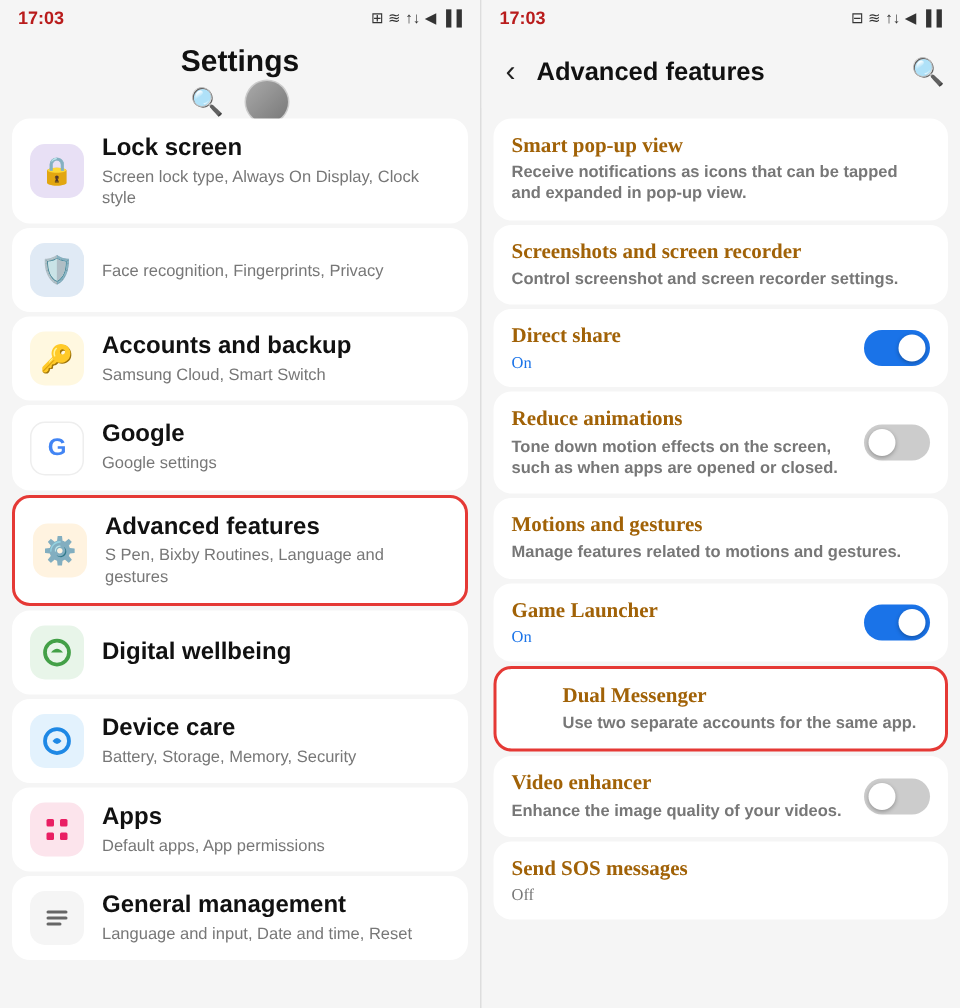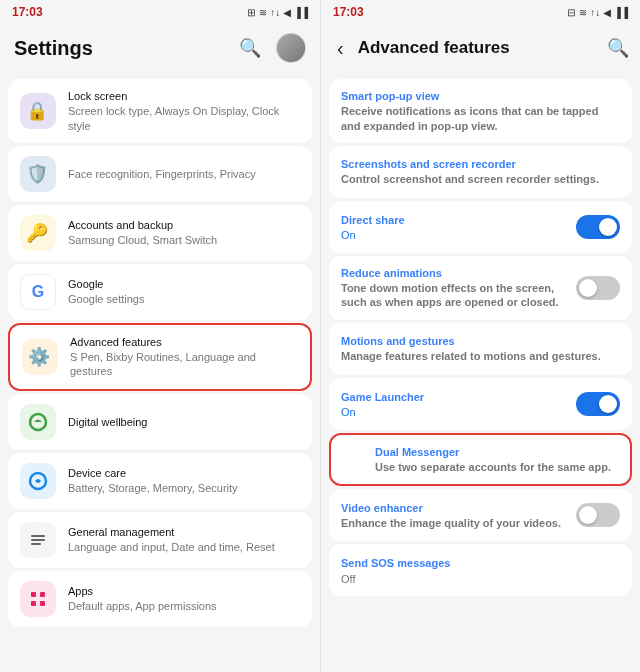--- a/index.html
+++ b/index.html
@@ -55,20 +55,21 @@
       color: #333;
     }
 
     
     .top-bar {
       display: flex;
       align-items: center;
       padding: 6px 14px;
       background: #f5f5f5;
       height: 48px;
+      flex-direction: column;
     }
     .top-bar-title {
       font-size: 20px;
       font-weight: 700;
       color: #111;
       flex: 1;
     }
     .top-bar-icons {
       display: flex;
       gap: 14px;
@@ -116,22 +117,22 @@
       display: flex;
       align-items: center;
       justify-content: center;
       font-size: 18px;
       flex-shrink: 0;
     }
     .item-text {
       flex: 1;
     }
     .item-title {
-      font-size: 11px;
-      font-weight: 400;
+      font-size: 16px;
+      font-weight: 700;
       color: #111;
       line-height: 1.3;
     }
     .item-subtitle {
       font-size: 11px;
       color: #777;
       margin-top: 1px;
       line-height: 1.3;
     }
 
@@ -175,36 +176,38 @@
       min-height: 52px;
     }
     .adv-item.highlighted {
       border: 2px solid #e53935;
       padding-left: 44px;
     }
     .adv-item-text {
       flex: 1;
     }
     .adv-item-title {
-      font-size: 11px;
+      font-size: 14px;
       font-weight: 600;
-      color: #3b82f6;
+      color: #a16207;
       line-height: 1.3;
+      font-family: Liberation Serif, serif;
     }
     .adv-item-subtitle {
       font-size: 11px;
       color: #777;
       margin-top: 1px;
       line-height: 1.3;
       font-weight: bold;
     }
     .adv-item-status {
       font-size: 11px;
       color: #1a73e8;
       margin-top: 2px;
+      font-family: Liberation Serif, serif;
     }
 
     
     .toggle {
       width: 44px;
       height: 24px;
       border-radius: 12px;
       position: relative;
       flex-shrink: 0;
       cursor: pointer;
@@ -326,45 +329,45 @@
             <path d="M7 10 Q10 6 13 10 Q10 14 7 10Z" fill="#1e88e5"></path>
           </svg>
       </div>
       <div class="item-text">
         <div class="item-title">Device care</div>
         <div class="item-subtitle">Battery, Storage, Memory, Security</div>
       </div>
     </div>
 
     <div class="settings-item">
-      <div class="item-icon" style="background:#f5f5f5;">
-        <svg width="20" height="20" viewBox="0 0 20 20">
-          <rect x="3" y="5" width="14" height="2" rx="1" fill="#666"></rect>
-          <rect x="3" y="9" width="14" height="2" rx="1" fill="#666"></rect>
-          <rect x="3" y="13" width="10" height="2" rx="1" fill="#666"></rect>
-        </svg>
-      </div>
-      <div class="item-text">
-        <div class="item-title">General management</div>
-        <div class="item-subtitle">Language and input, Date and time, Reset</div>
-      </div>
-    </div>
-
-    <div class="settings-item">
       <div class="item-icon" style="background:#fce4ec;">
         <svg width="20" height="20" viewBox="0 0 20 20">
           <rect x="3" y="3" width="5" height="5" rx="1" fill="#e91e63"></rect>
           <rect x="12" y="3" width="5" height="5" rx="1" fill="#e91e63"></rect>
           <rect x="3" y="12" width="5" height="5" rx="1" fill="#e91e63"></rect>
           <rect x="12" y="12" width="5" height="5" rx="1" fill="#e91e63"></rect>
         </svg>
       </div>
       <div class="item-text">
         <div class="item-title">Apps</div>
         <div class="item-subtitle">Default apps, App permissions</div>
+      </div>
+    </div>
+
+    <div class="settings-item">
+      <div class="item-icon" style="background:#f5f5f5;">
+        <svg width="20" height="20" viewBox="0 0 20 20">
+          <rect x="3" y="5" width="14" height="2" rx="1" fill="#666"></rect>
+          <rect x="3" y="9" width="14" height="2" rx="1" fill="#666"></rect>
+          <rect x="3" y="13" width="10" height="2" rx="1" fill="#666"></rect>
+        </svg>
+      </div>
+      <div class="item-text">
+        <div class="item-title">General management</div>
+        <div class="item-subtitle">Language and input, Date and time, Reset</div>
       </div>
     </div>
 
   </div>
 </div>
 
 <div class="right-panel">
 
   <div class="status-bar">
     <span class="status-time">17:03</span>

